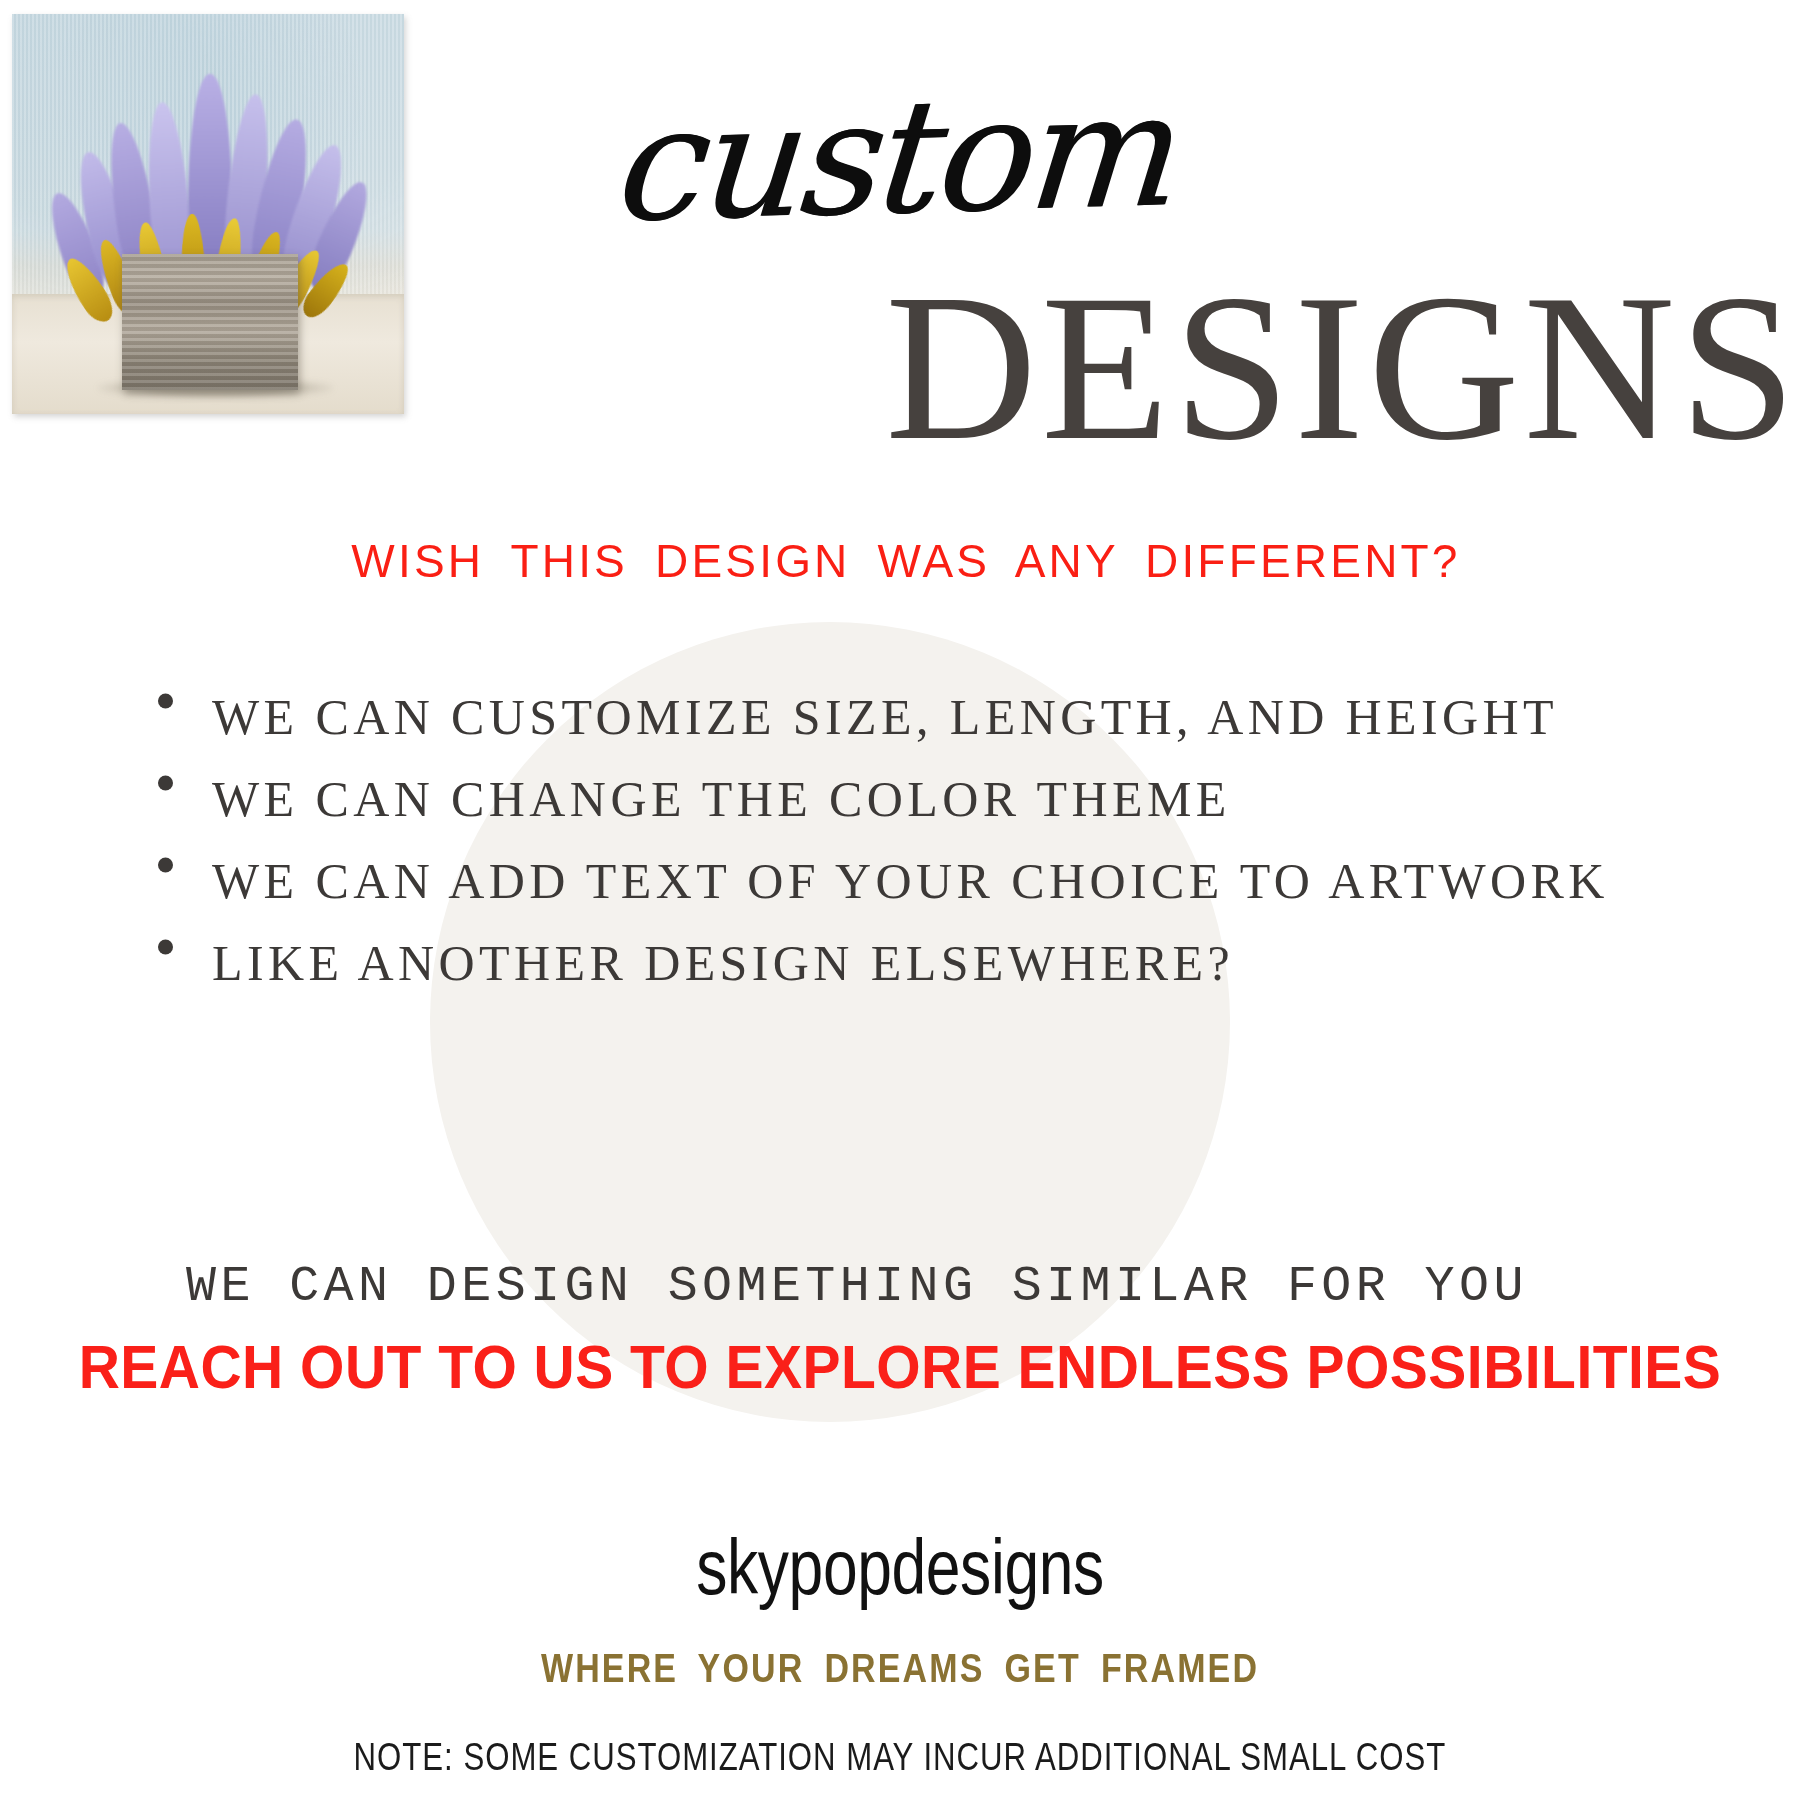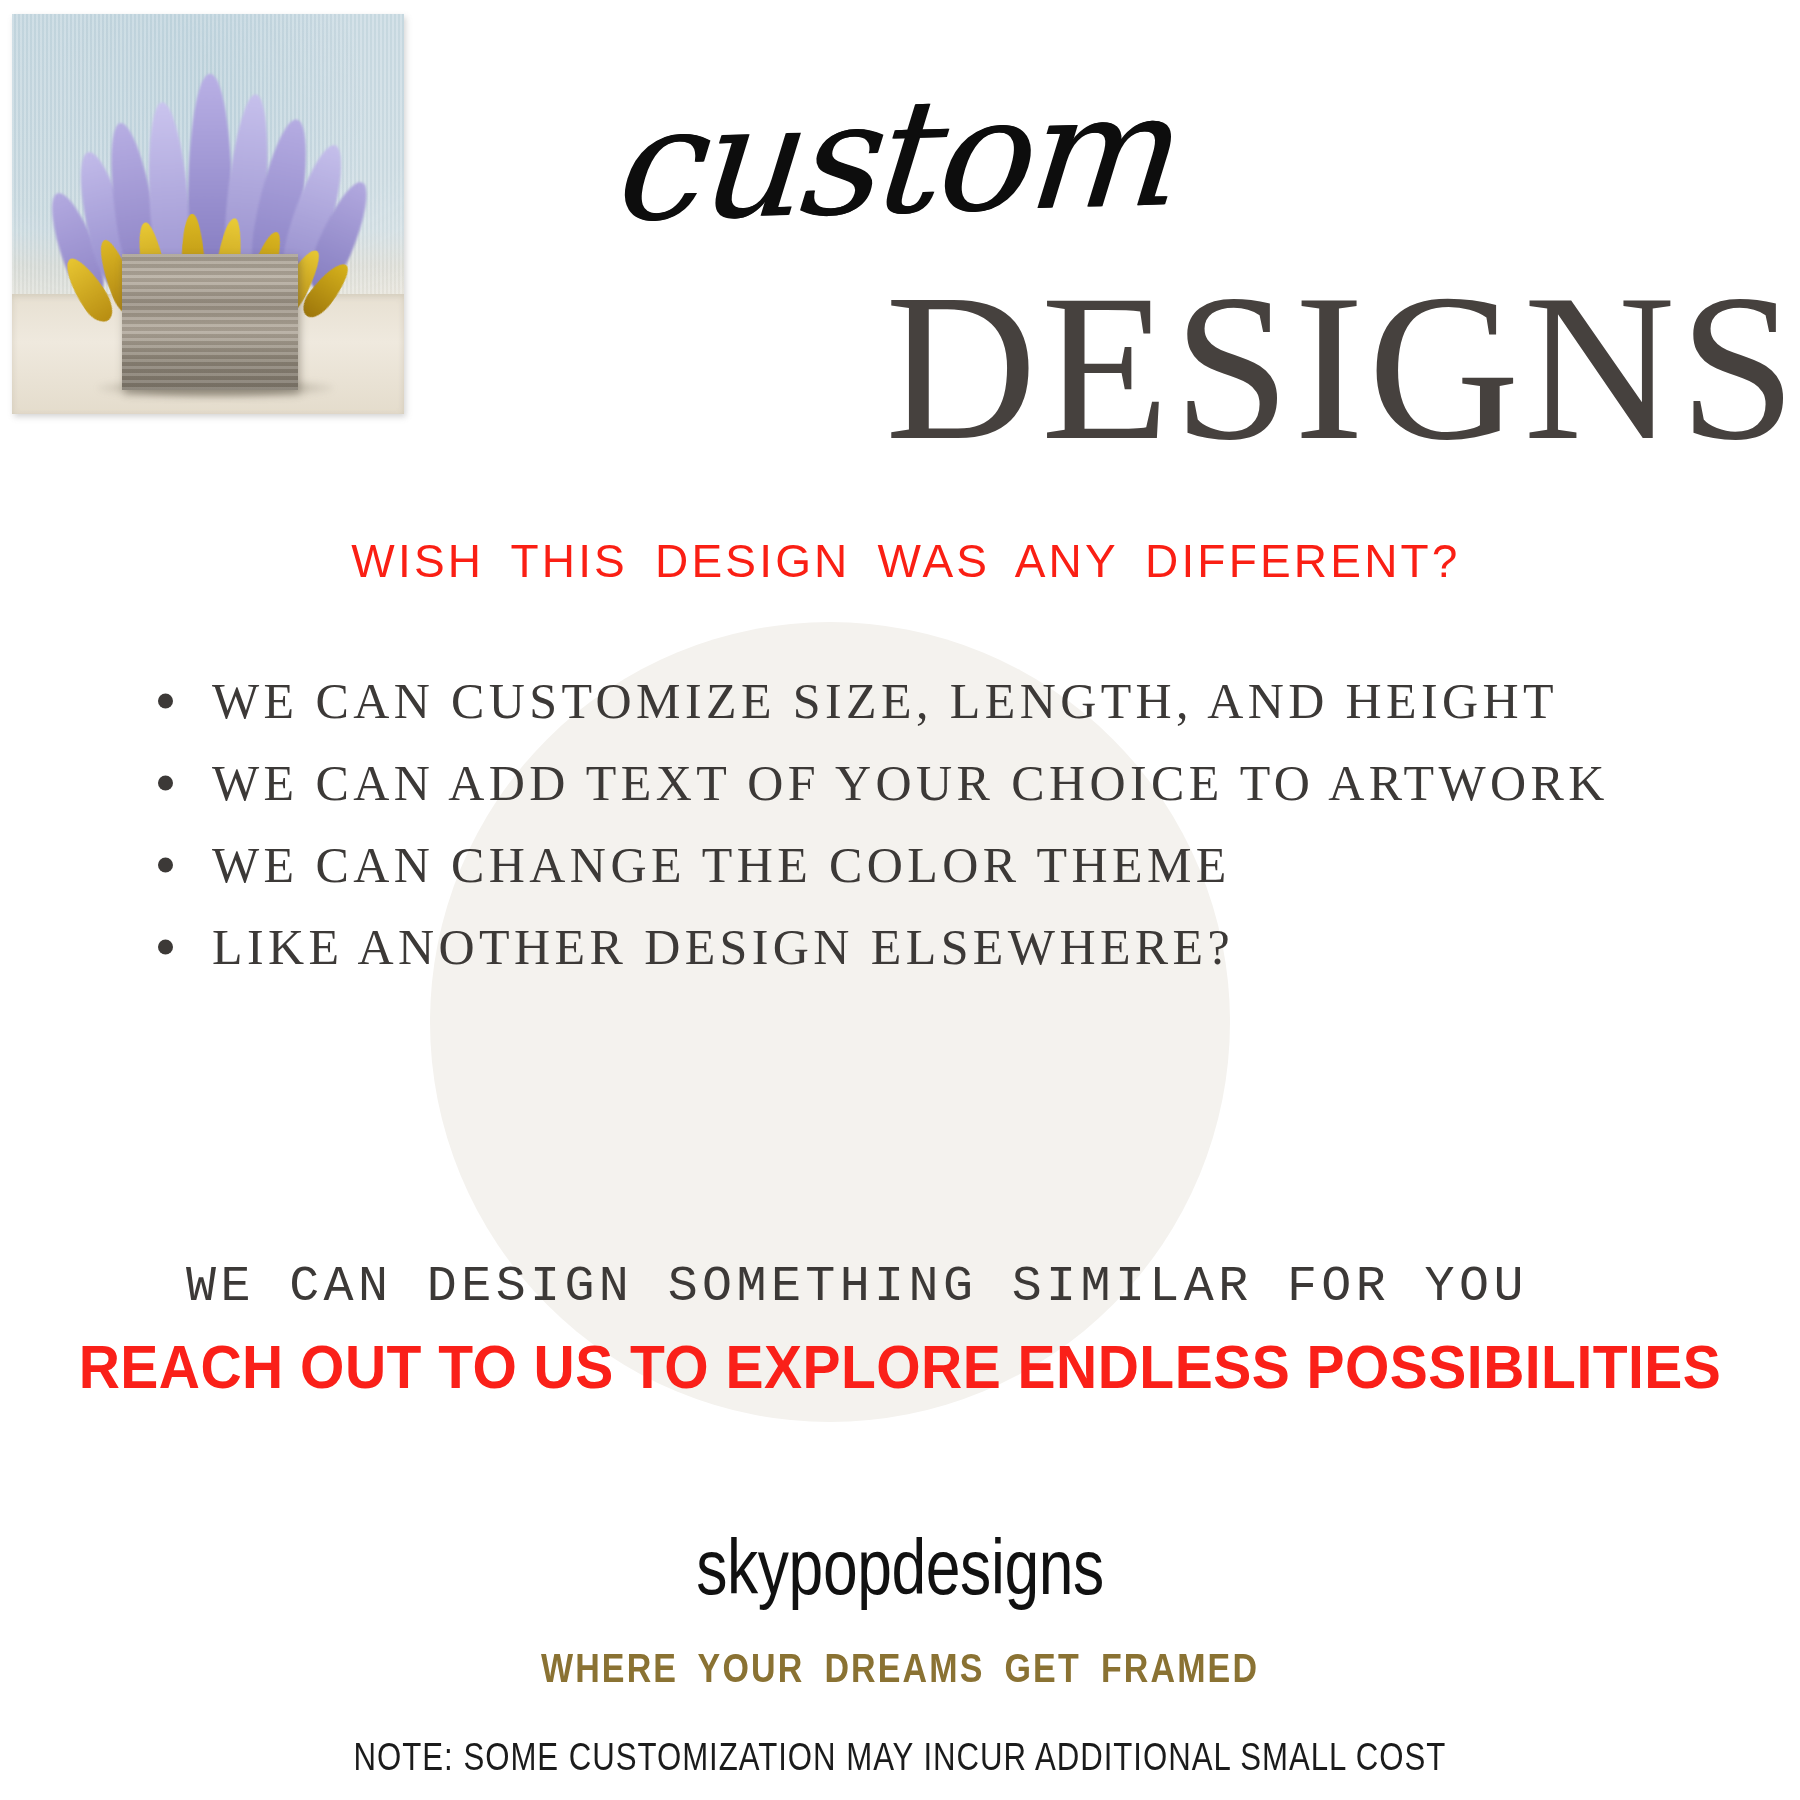--- a/index.html
+++ b/index.html
@@ -149,21 +149,21 @@
     position:relative;
     font-family:"Liberation Serif", serif;
     font-weight:400;
     font-size:50px;
     line-height:1;
     color:#3c3937;
     letter-spacing:4.4px;
     padding-left:62px;
     height:82px;
     display:flex;
-    align-items:center;
+    align-items:flex-end;
     white-space:nowrap;
   }
   .benefit-item .dot {
     position:absolute;
     left:8px; top:50%;
     transform:translateY(-50%);
     width:15px; height:15px;
     border-radius:50%;
     background:#3c3937;
   }
@@ -277,25 +277,25 @@
 
     <p class="subtitle-red">WISH THIS DESIGN WAS ANY DIFFERENT?</p>
 
     <ul class="benefit-list">
       <li class="benefit-item">
         <span class="dot"></span>
         <span>WE CAN CUSTOMIZE SIZE, LENGTH, AND HEIGHT</span>
       </li>
       <li class="benefit-item">
         <span class="dot"></span>
-        <span>WE CAN ADD TEXT OF YOUR CHOICE TO ARTWORK</span>
+        <span>WE CAN CHANGE THE COLOR THEME</span>
       </li>
       <li class="benefit-item">
         <span class="dot"></span>
-        <span>WE CAN CHANGE THE COLOR THEME</span>
+        <span>WE CAN ADD TEXT OF YOUR CHOICE TO ARTWORK</span>
       </li>
       <li class="benefit-item">
         <span class="dot"></span>
         <span>LIKE ANOTHER DESIGN ELSEWHERE?</span>
       </li>
     </ul>
 
     <p class="continuation-line">WE CAN DESIGN SOMETHING SIMILAR FOR YOU</p>
 
     <p class="cta-red">REACH OUT TO US TO EXPLORE ENDLESS POSSIBILITIES</p>

